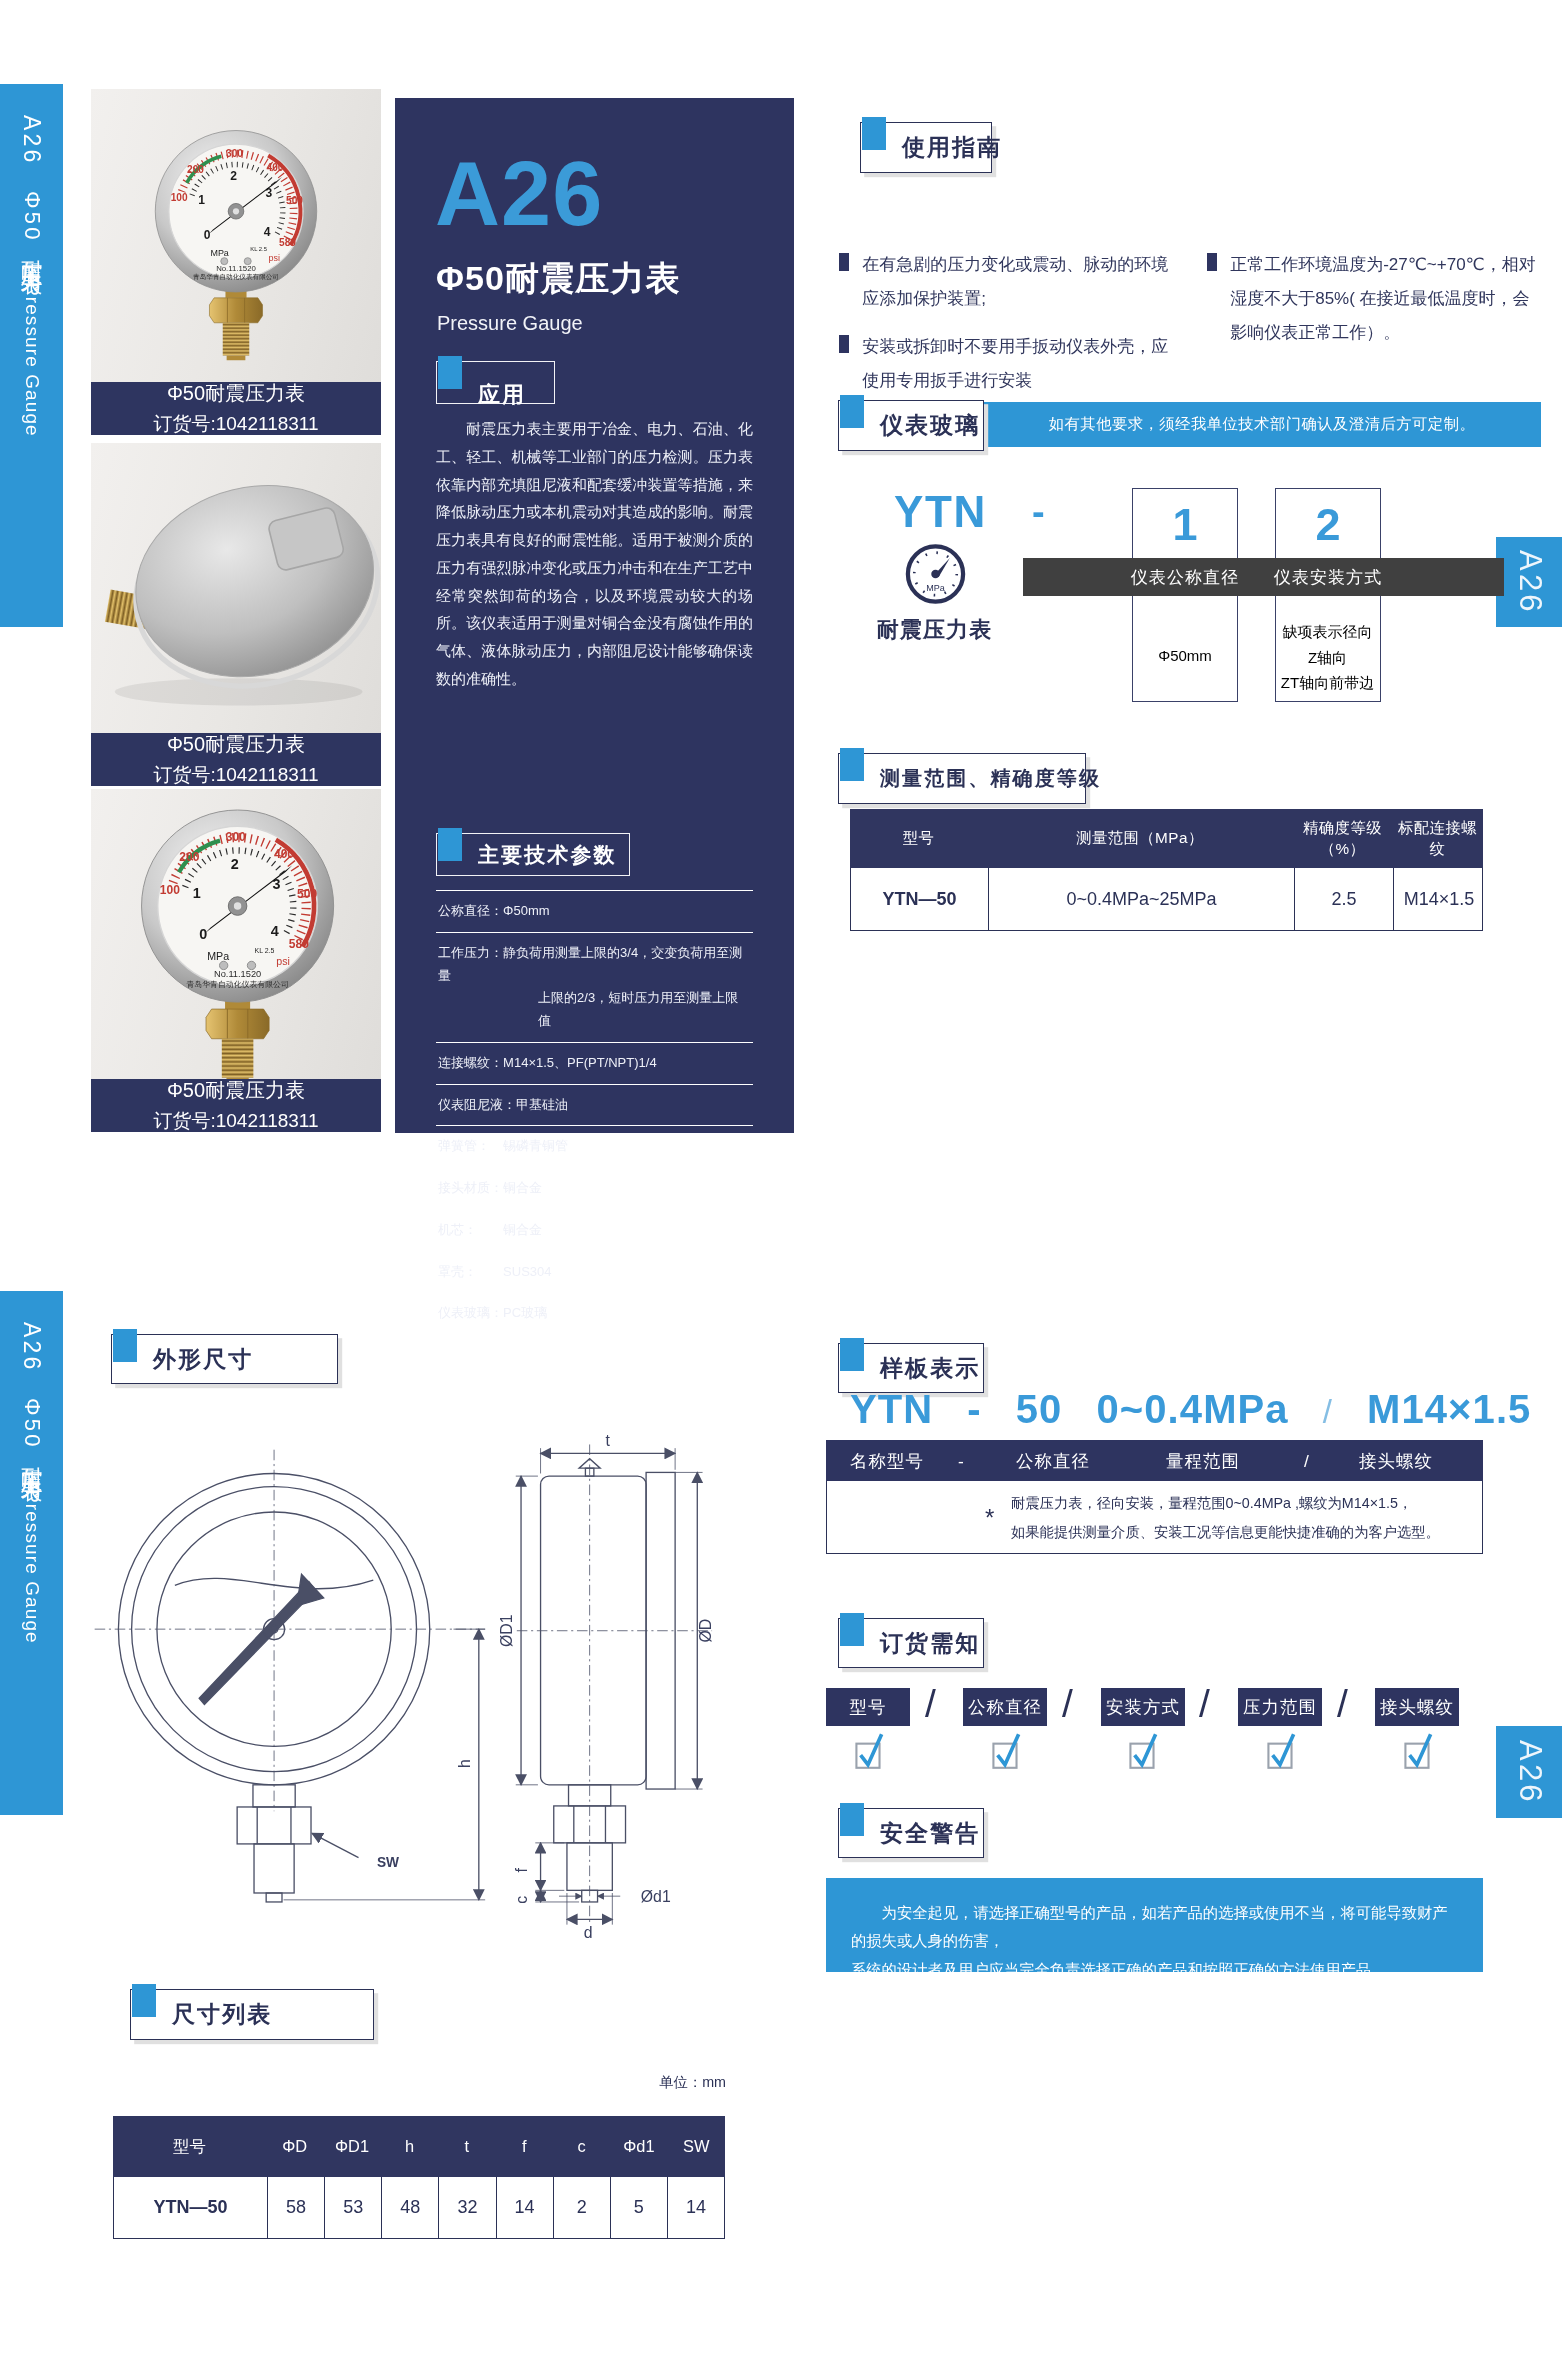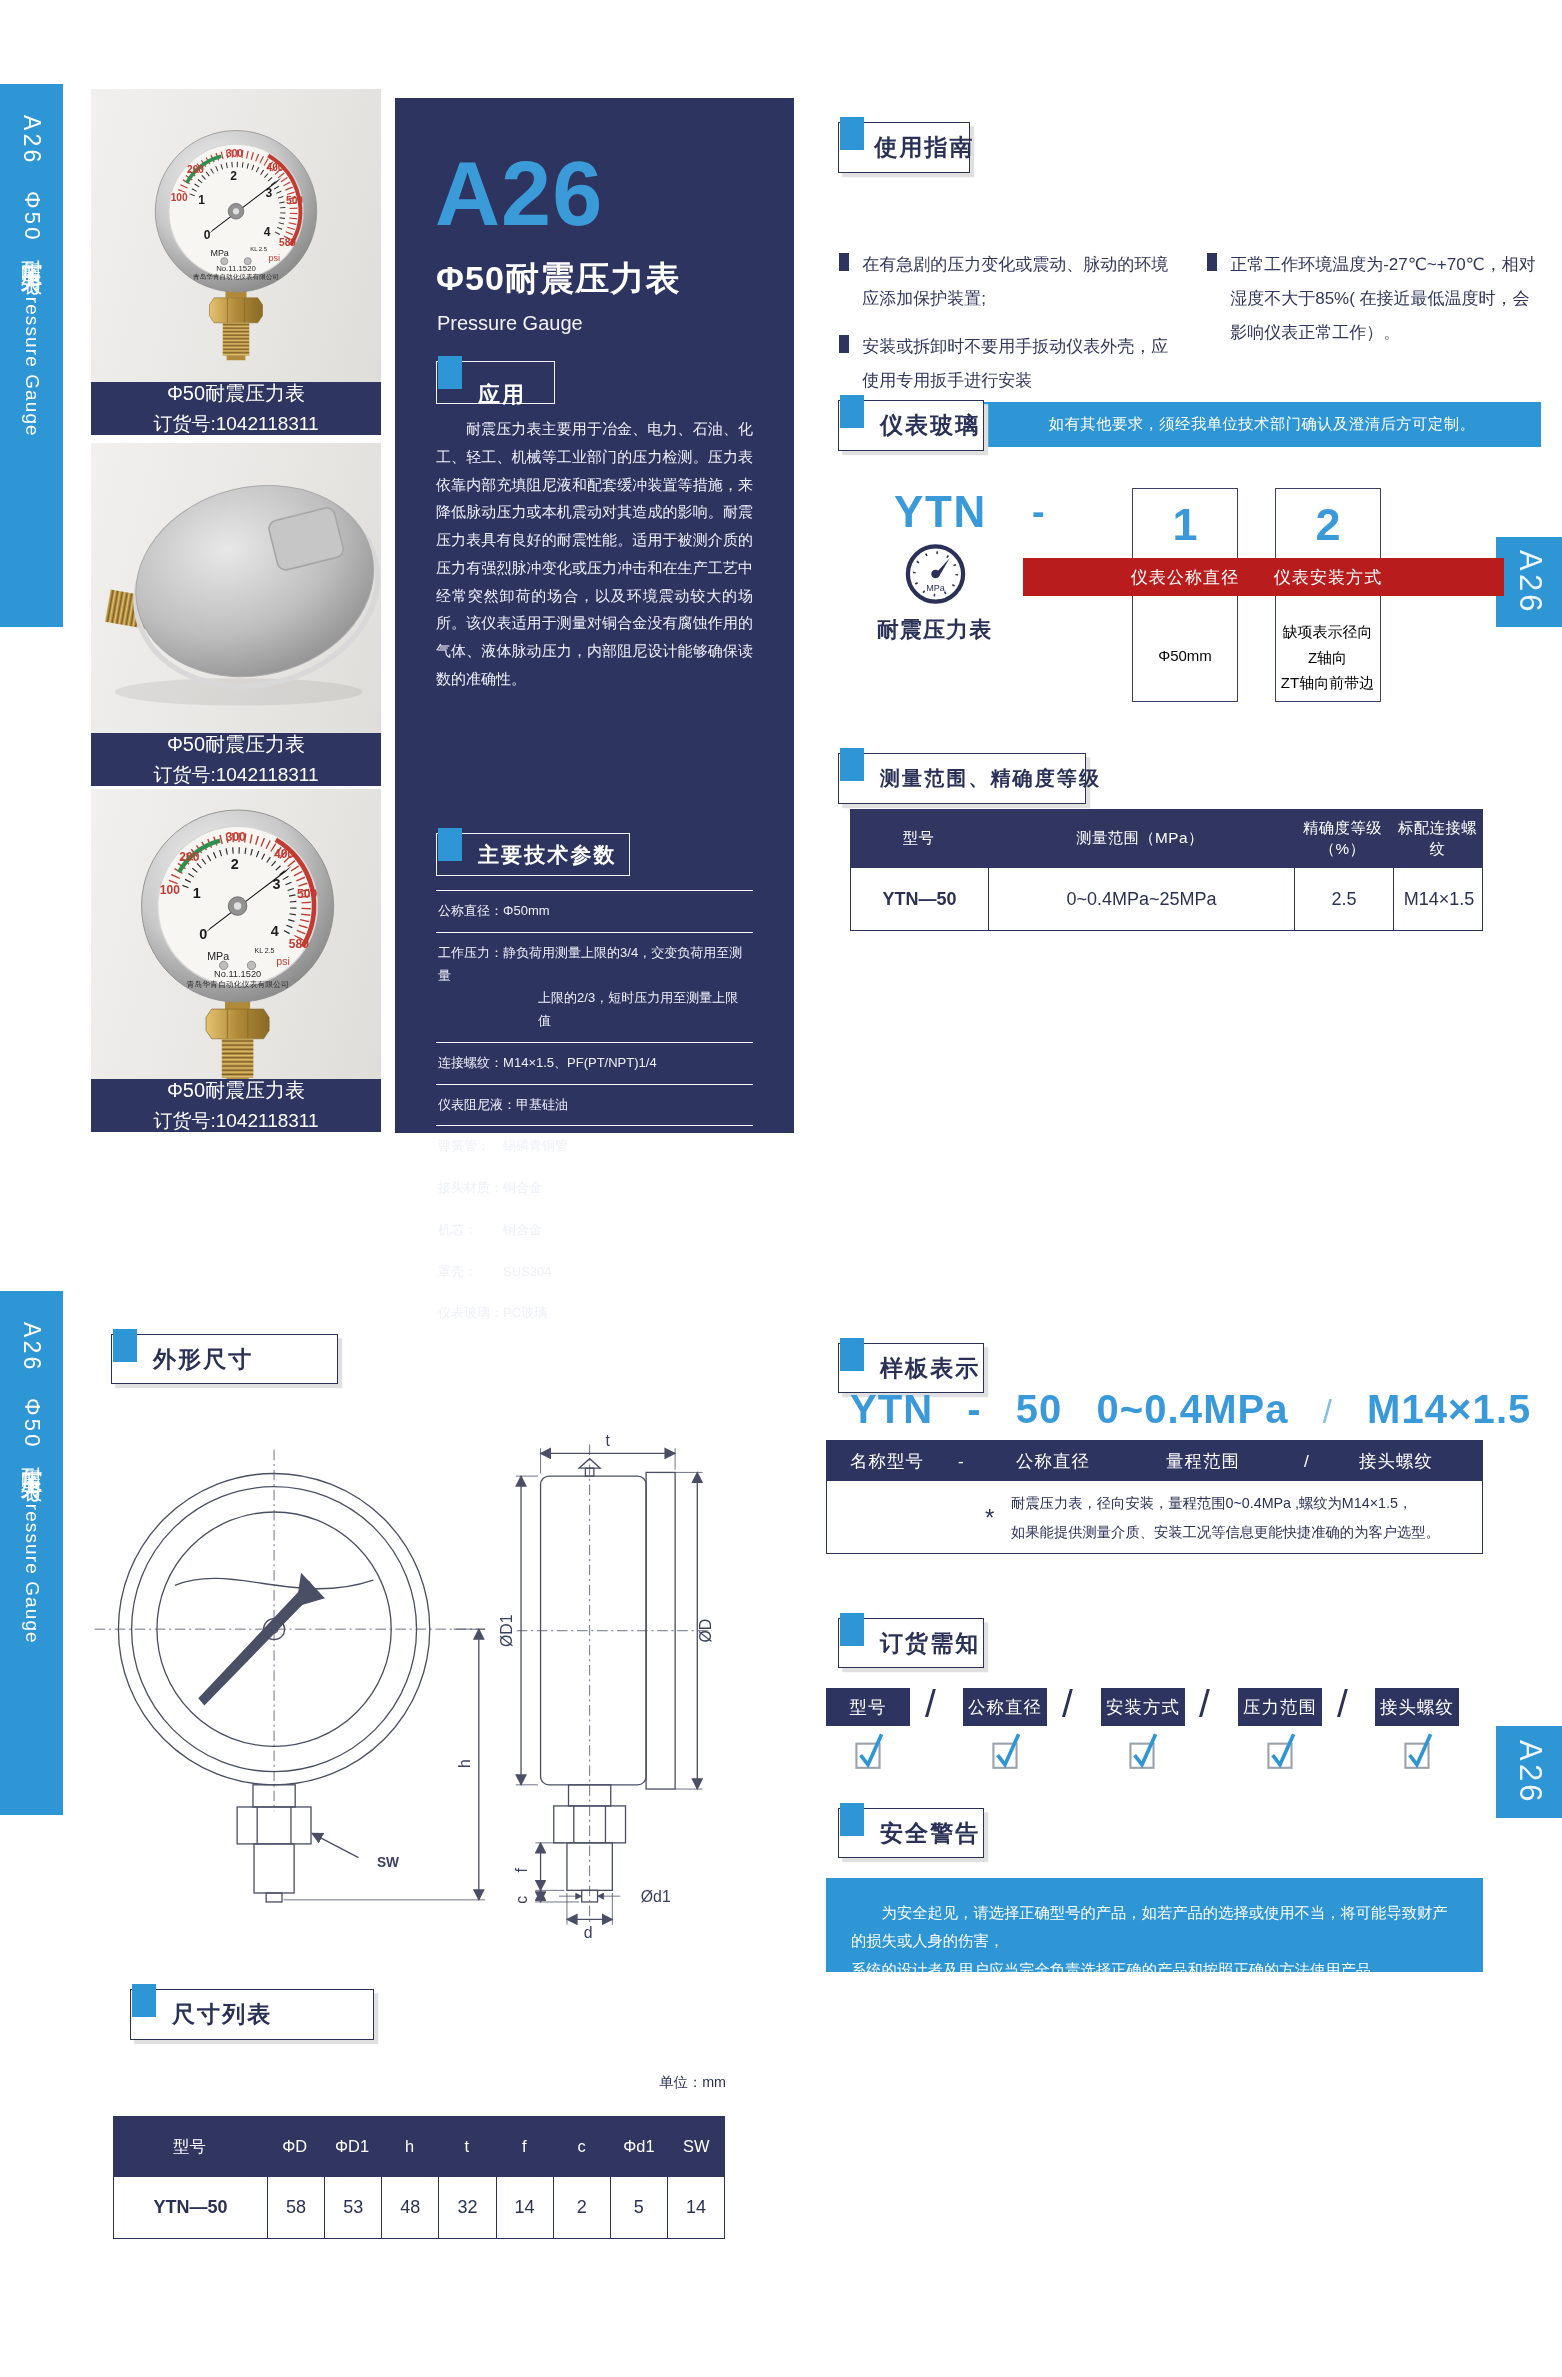--- a/index.html
+++ b/index.html
@@ -44,21 +44,21 @@
   
   .bullets{position:absolute;display:flex;flex-direction:column;gap:13.7px;}
   .bitem{display:flex;align-items:flex-start;}
   .bsq{flex:0 0 9.5px;height:18px;background:#2e3460;margin-top:5.3px;margin-right:13.7px;}
   .btxt{font-size:17px;line-height:2.0;color:#30365c;}
   
   .banner{position:absolute;left:983px;top:402px;width:558px;height:45px;background:#2e96d5;color:#fff;
           display:flex;align-items:center;justify-content:center;font-size:15.3px;letter-spacing:0.5px;}
   .codebox{position:absolute;top:488px;width:106px;height:214px;background:#fff;border:1.6px solid #3a4168;box-sizing:border-box;}
   .codebox .d{position:absolute;top:9.5px;left:0;width:100%;text-align:center;font-size:45px;font-weight:bold;color:#3a9ad9;}
-  .codeband{position:absolute;left:1023px;top:558px;width:481px;height:38px;background:#b91c1c;z-index:3;}
+  .codeband{position:absolute;left:1023px;top:558px;width:481px;height:38px;background:#404040;z-index:3;}
   .codeband span{position:absolute;top:50%;transform:translate(-50%,-50%);color:#fff;font-size:17px;letter-spacing:1.1px;white-space:nowrap;}
   .boxnote{position:absolute;color:#000000;text-align:center;font-size:15px;line-height:1.7;z-index:4;}
   
   .rtable{position:absolute;left:850px;top:809px;width:633px;}
   .rtable .hd{display:grid;grid-template-columns:137px 306px 99px 91px;background:#303660;color:#fff;height:59px;align-items:center;}
   .rtable .hd div{text-align:center;font-size:15.3px;letter-spacing:0.5px;}
   .rtable .bd{display:grid;grid-template-columns:137px 306px 99px 91px;background:#fff;height:63px;align-items:center;
               border:1.6px solid #2b3156;border-top:none;box-sizing:border-box;}
   .rtable .bd div{text-align:center;font-size:18px;color:#2b3156;border-left:1.1px solid #2b3156;height:100%;
                   display:flex;align-items:center;justify-content:center;}
@@ -255,21 +255,21 @@
         </div>
       <div class="row">
           <div>罩壳：　　SUS304</div>
         </div>
       <div class="row">
           <div>仪表玻璃：PC玻璃</div>
         </div>
     </div>
   </div>
 
-  <div class="hdrbox" style="left:838px;top:122px;width:132px;height:51px;justify-content:center;">
+  <div class="hdrbox" style="left:860px;top:122px;width:132px;height:51px;">
     <div class="sq"></div>
     <span class="t">使用指南</span>
   </div>
   <div class="bullets" style="left:839px;top:248px;width:342px;">
     <div class="bitem">
         <div class="bsq"></div>
         <div class="btxt">在有急剧的压力变化或震动、脉动的环境应添加保护装置;</div>
       </div>
     <div class="bitem">
         <div class="bsq"></div>

